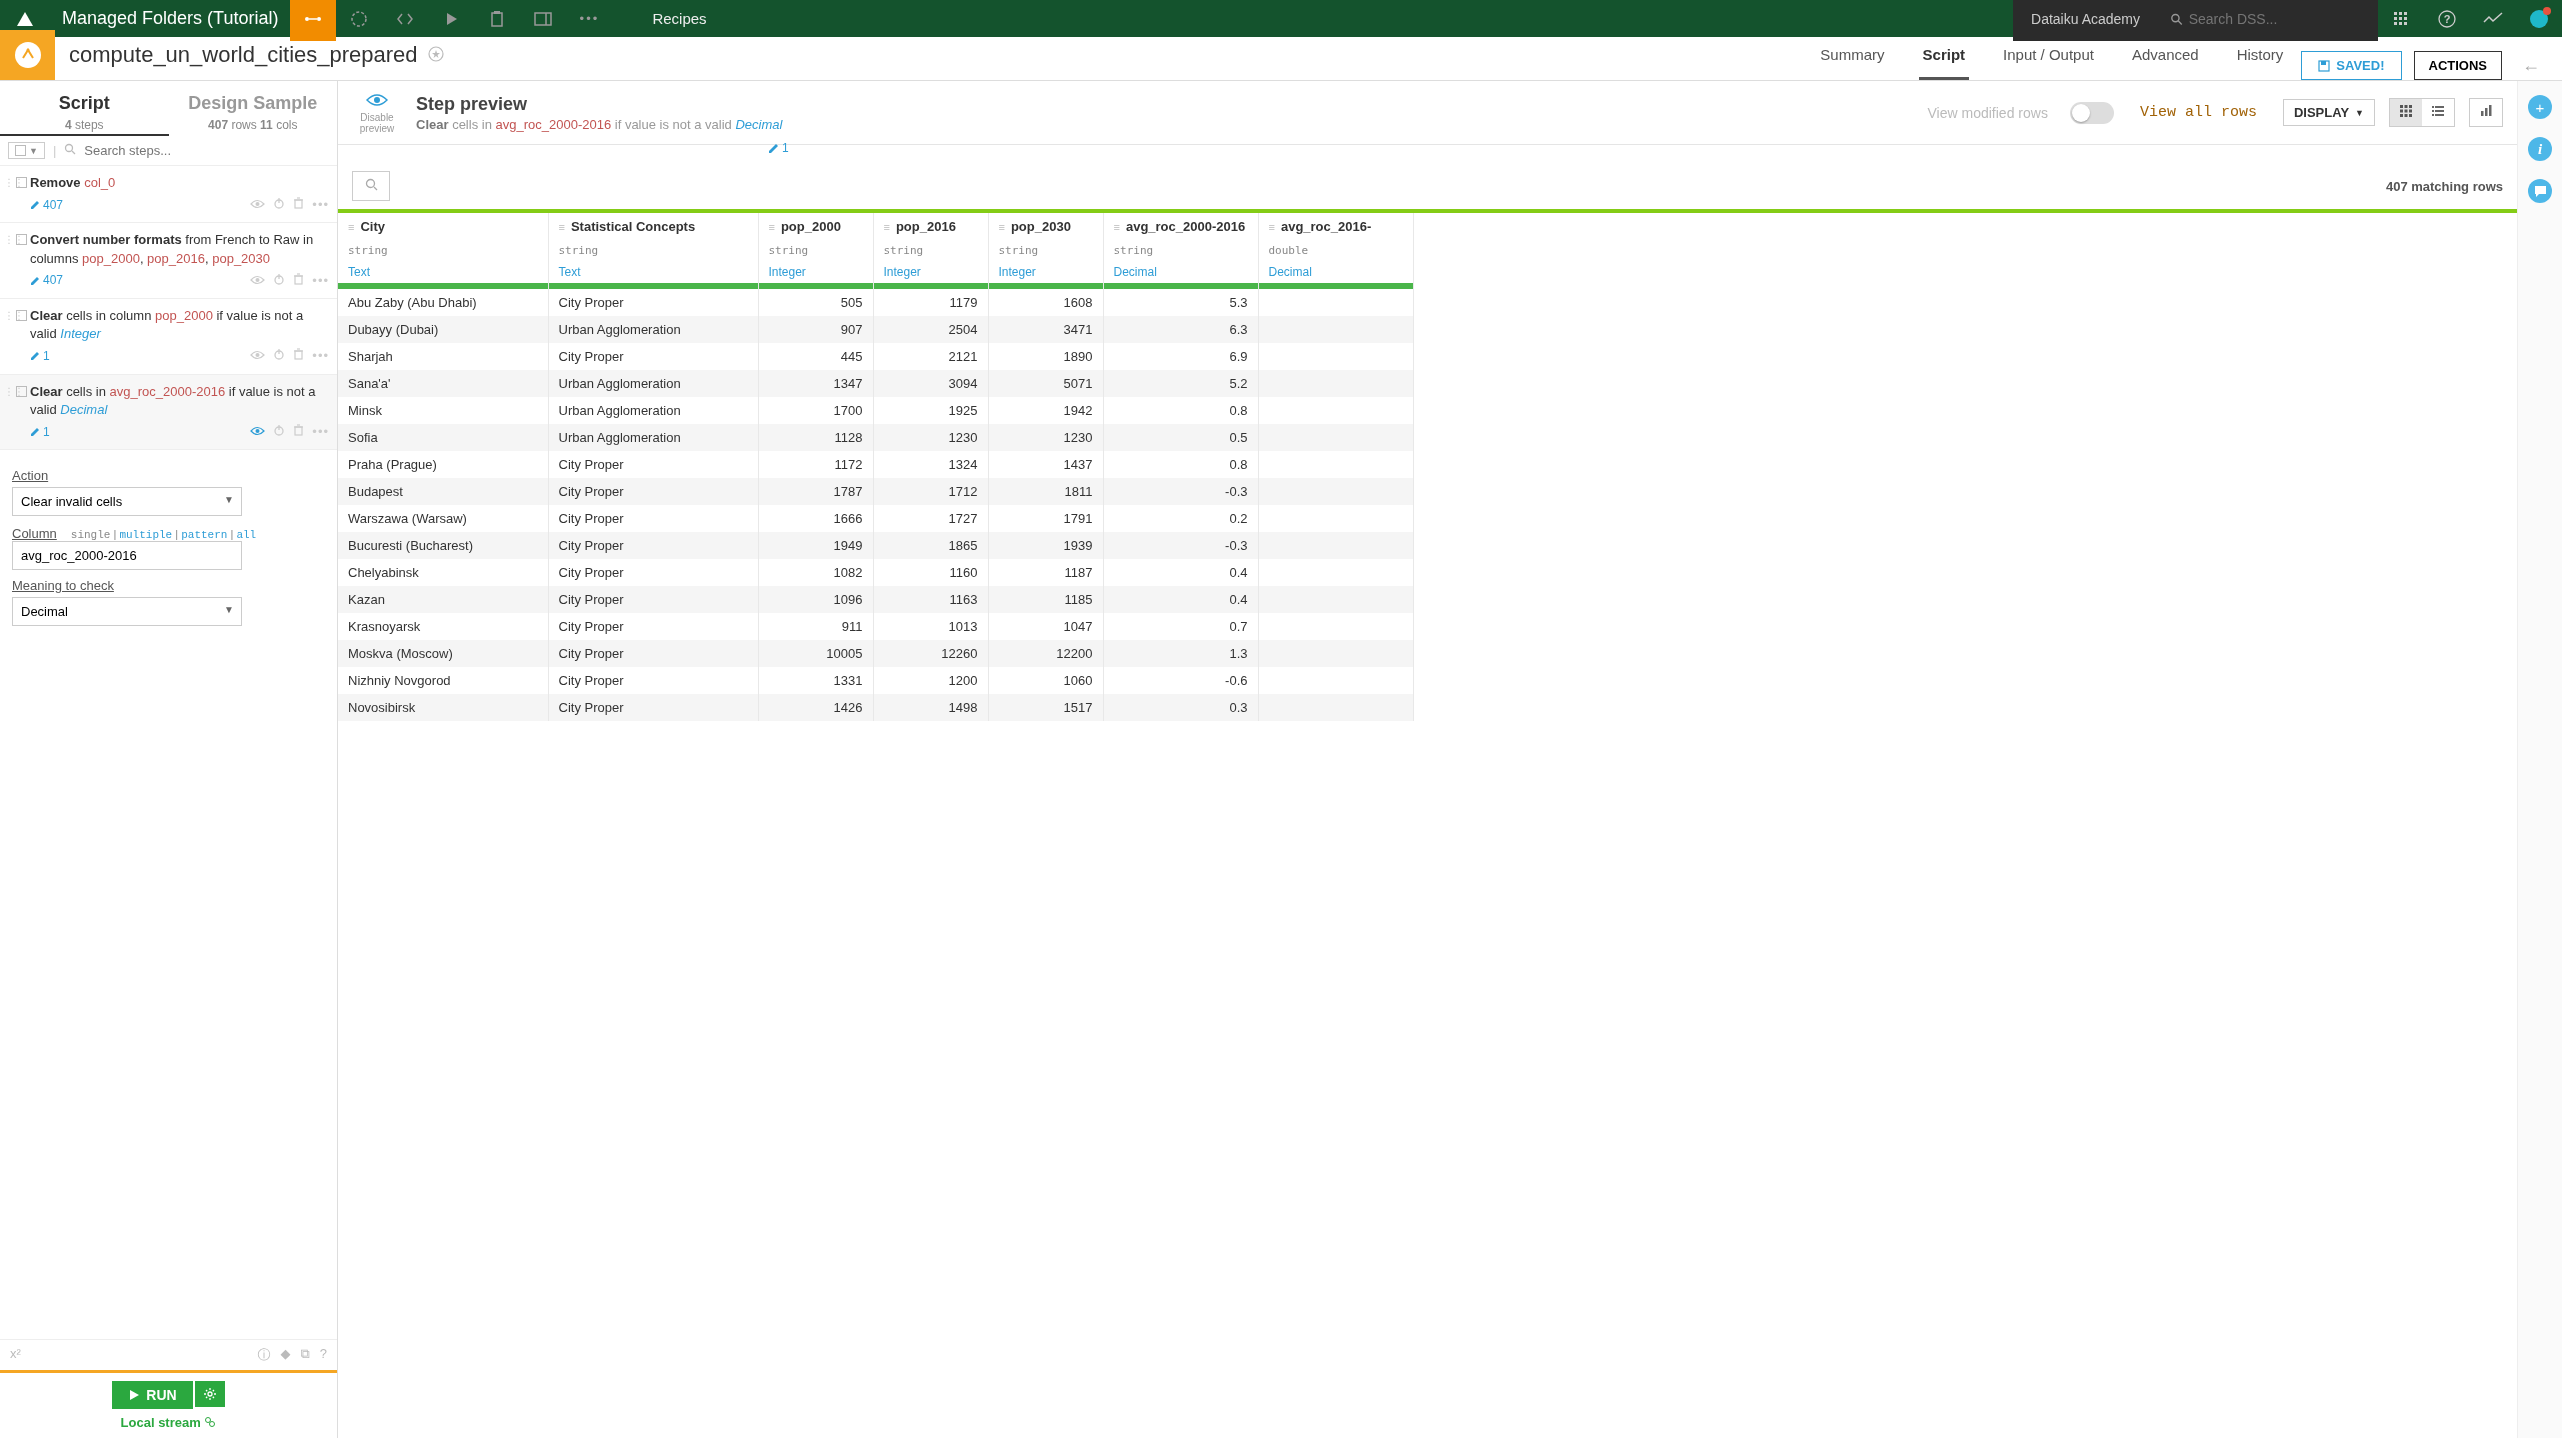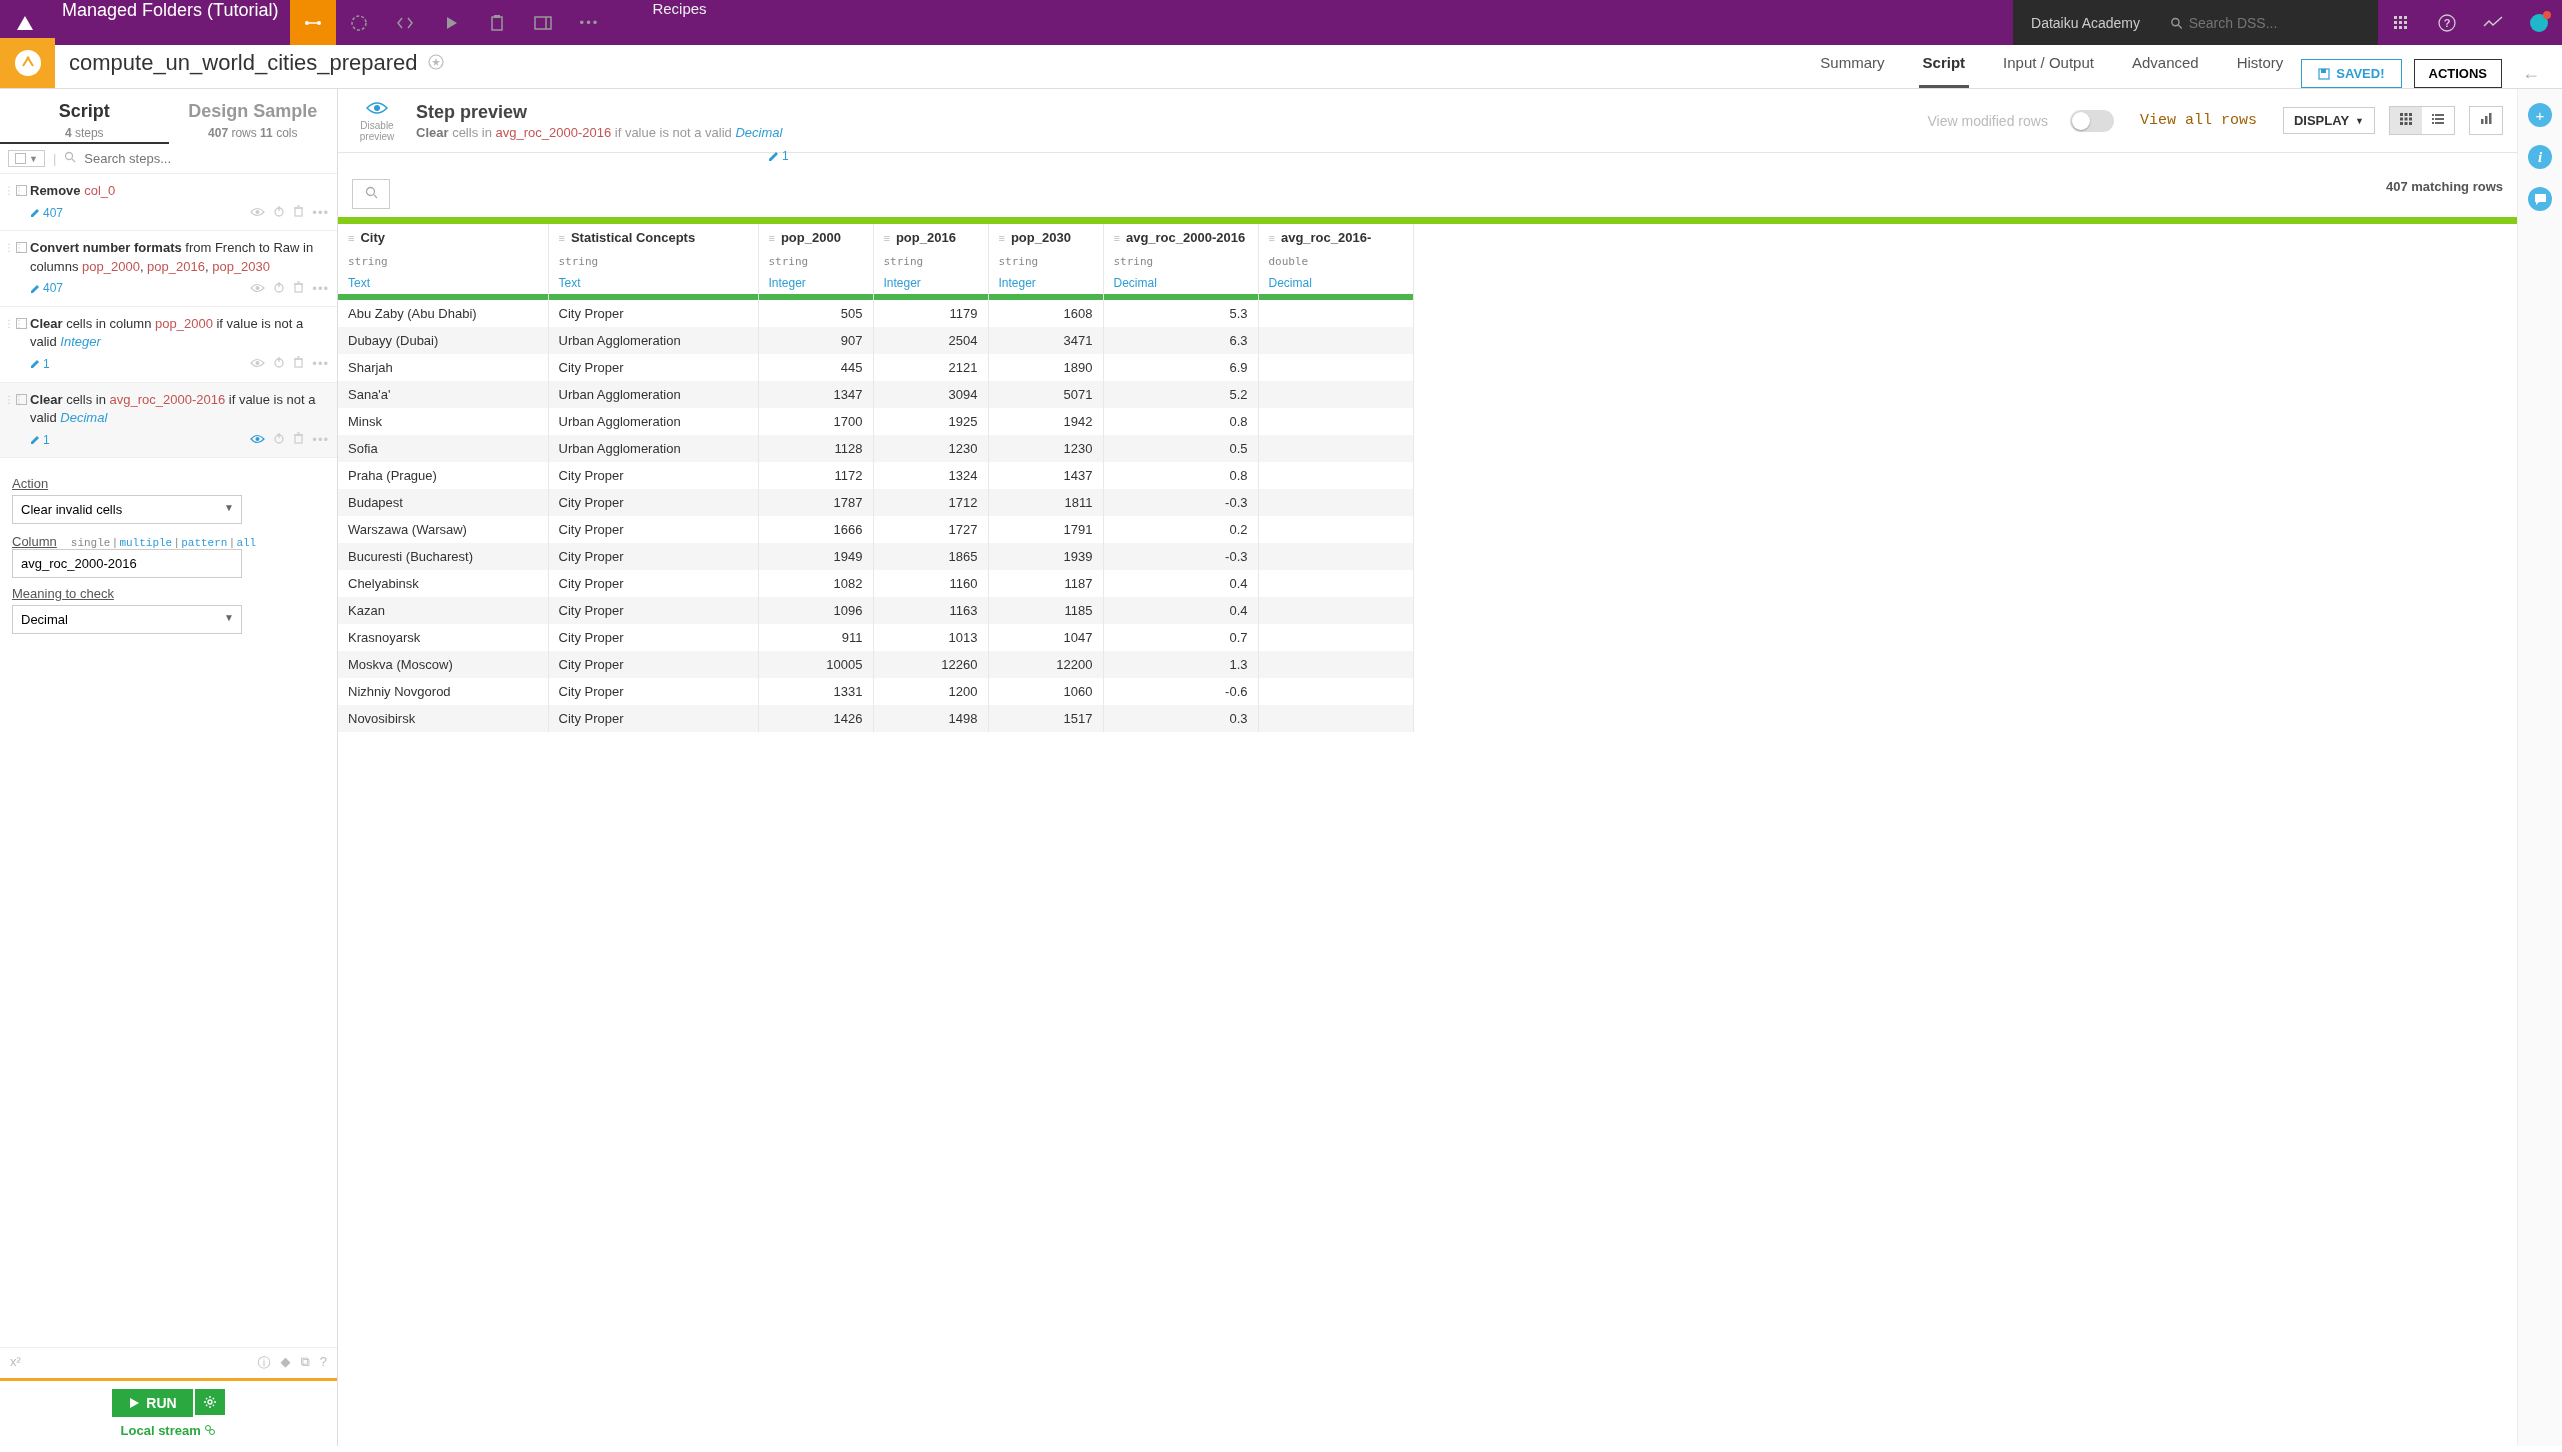--- a/index.html
+++ b/index.html
@@ -1,19 +1,19 @@
 <!DOCTYPE html>
 <html><head>
 <meta charset="utf-8">
 <style>
 * { box-sizing: border-box; margin: 0; padding: 0; }
 body { font-family: -apple-system, BlinkMacSystemFont, "Segoe UI", Arial, sans-serif; font-size: 13px; color: #333; background: #fff; overflow: hidden; }
 
 
-.topbar { display: flex; height: 45px; background: #701a75; color: #ccc; }
+.topbar { display: flex; align-items: center; height: 37px; background: #14532d; color: #ccc; }
 .topbar .logo { width: 50px; display:flex; align-items:center; justify-content:center; }
 .topbar .project-name { font-size: 18px; font-weight: 500; color: #fff; padding: 0 12px; }
 .topbar .icon-btn { width: 46px; height: 45px; display:flex; align-items:center; justify-content:center; color:#999; cursor:pointer; }
 .topbar .icon-btn.active { background: #f28c00; color:#fff; }
 .topbar .tab-label { margin-left: 40px; font-size:15px; color:#eee; }
 .topbar .spacer { flex: 1; }
 .topbar .academy { padding: 0 18px; background:#2b2b2b; height:45px; display:flex; align-items:center; color:#ccc; font-size:14px; }
 .topbar .search { display:flex; align-items:center; background:#2b2b2b; padding:0 12px; height:45px; width:220px; color:#999; }
 .topbar .search input { background:transparent; border:none; color:#ccc; font-size:14px; outline:none; width:100%; margin-left:6px;}
 .topbar .right-icons { display:flex; align-items:center; }
@@ -104,21 +104,21 @@
 .view-all { font-size:15px; color:#a16207; margin:0 12px;font-family:Liberation Mono, monospace; }
 .display-dd { border:1px solid #ccc; padding:5px 10px; font-size:13px; font-weight:600; display:flex; align-items:center; gap:6px; }
 .view-toggle { display:flex; border:1px solid #ccc; }
 .view-toggle .vt { padding:5px 9px; color:#666; }
 .view-toggle .vt.active { background:#e5e5e5; }
 .chart-btn { border:1px solid #ccc; padding:5px 9px; color:#666; }
 
 .edit-link { color:#2e9dd6; font-size:12px; display:flex; align-items:center; gap:3px; margin-top:4px;}
 
 
-.table-header-row { display:flex; padding:8px 14px; border-bottom:7px solid #84cc16; }
+.table-header-row { display:flex; align-items:center; padding:8px 14px; border-bottom:4px solid #84cc16; }
 .table-search { border:1px solid #ccc; padding:6px 10px; color:#aaa; width:38px; text-align:center; }
 .thr-spacer { flex:1; }
 .match-count { font-size:13px; color:#555; font-weight:600; }
 
 
 .table-wrap { flex:1; overflow:auto; }
 .data-table { border-collapse:collapse; font-size:13px; }
 .data-table th, .data-table td { border-right:1px solid #e8e8e8; padding:6px 10px; text-align:left; white-space:nowrap; }
 .data-table th { font-weight:600; color:#333; background:#fff; position:relative; }
 .data-table th .burger { color:#bbb; margin-right:6px; font-size:11px; }

